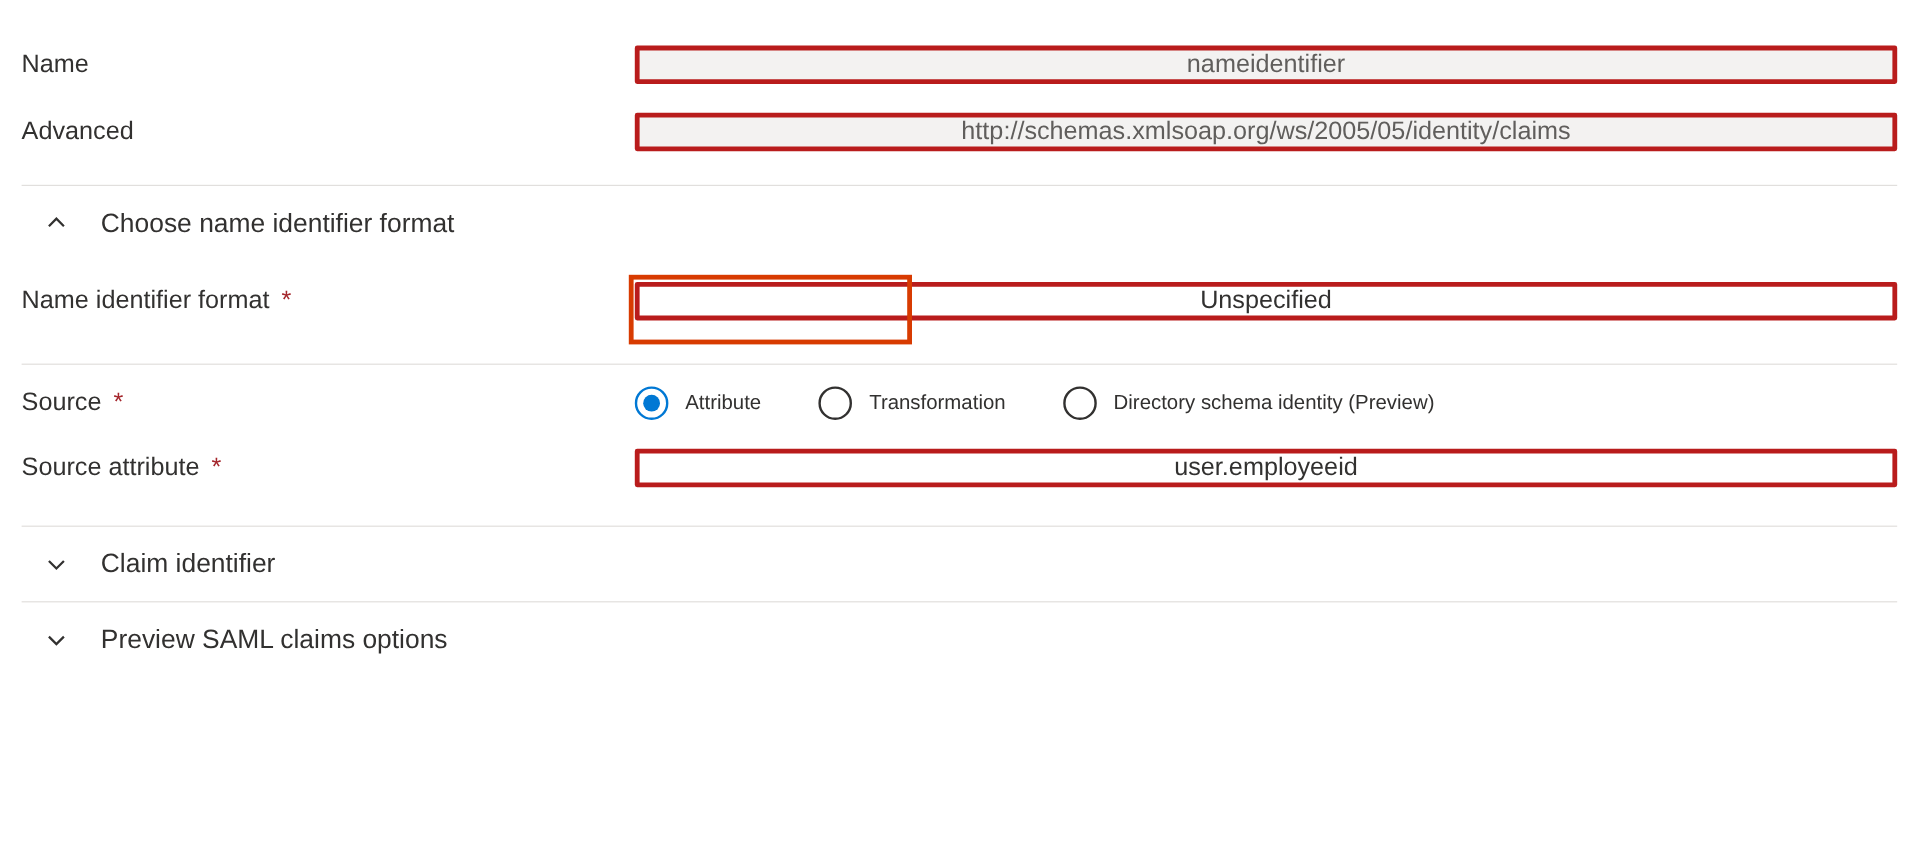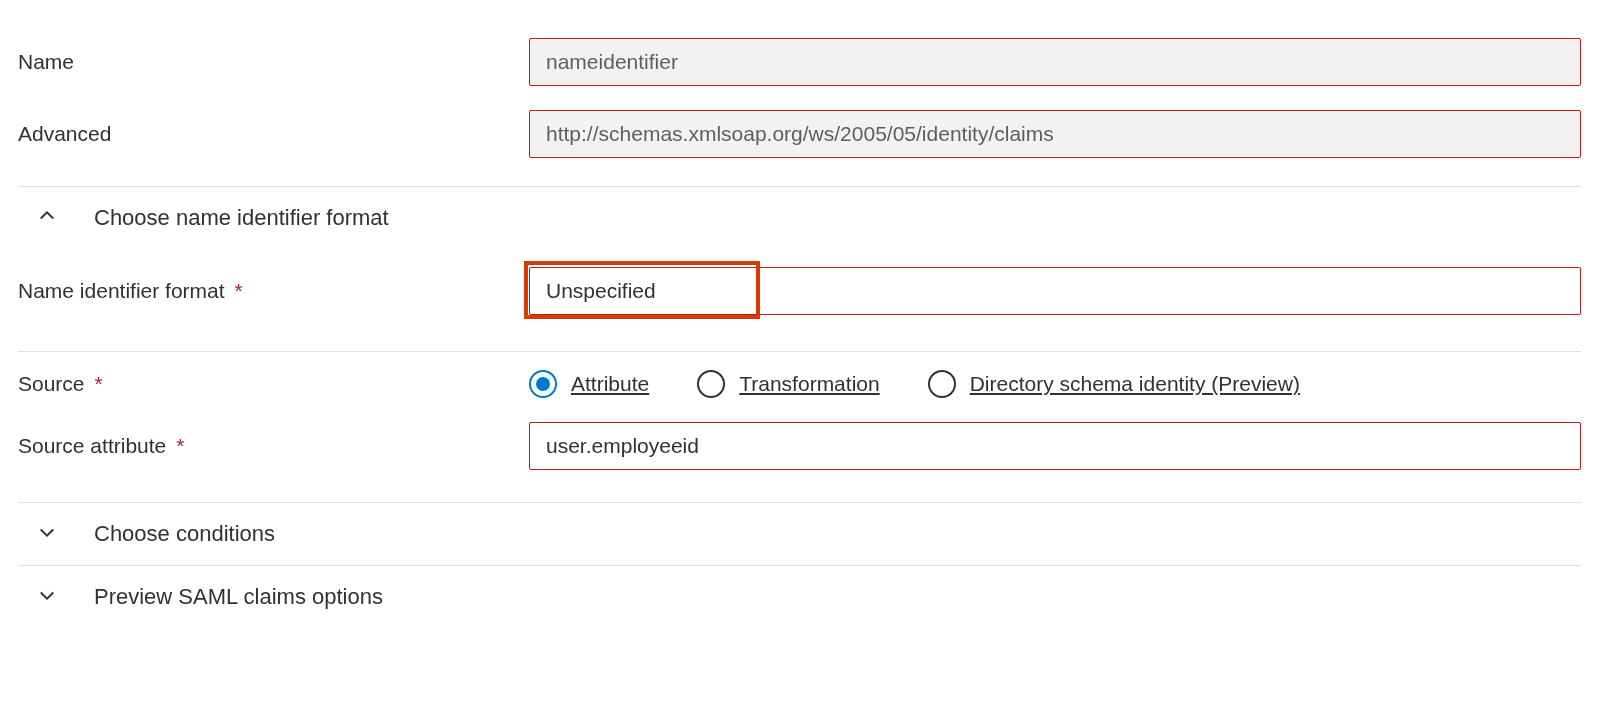--- a/index.html
+++ b/index.html
@@ -4,45 +4,45 @@
   <style>
     * { box-sizing: border-box; margin: 0; padding: 0; }
     body { font-family: "Segoe UI", Arial, sans-serif; font-size: 21px; color: #323130; background: #fff; width: 1599px; }
     .form { padding: 20px 18px 0 18px; }
     .row { display: flex; align-items: center; padding: 18px 0; gap: 24px; }
     .label-col { width: 487px; flex-shrink: 0; display: flex; align-items: center; gap: 6px; }
     .label-text { color: #323130; }
     .required-star { color: #a4262c; margin-left: 4px; }
     .control-col { flex: 1; display: flex; align-items: center; }
     .text-input {
-      width: 100%; height: 48px; padding: 0 16px;
-      border: 1px solid #b91c1c; border-radius: 2px;
-      font-size: 21px; font-family: inherit; background: #fff; color: #323130;
+      width: 100%; height: 32px; padding: 0 16px;
+      border: 4px solid #b91c1c; border-radius: 2px;
+      font-size: 21px; font-family: inherit; background: #fff; color: #323130; text-align: center;
     }
     .text-input.readonly { background: #f3f2f1; color: #605e5c; }
     .divider { border: 0; border-top: 1px solid #e1dfdd; margin: 0; }
-    .section-header { display: flex; gap: 36px; padding: 18px 0 18px 18px; cursor: pointer; }
+    .section-header { display: flex; align-items: center; gap: 26px; padding: 18px 0 18px 18px; cursor: pointer; }
     .section-title { font-size: 22px; font-weight: 400; color: #323130; }
     .chevron { width: 22px; height: 22px; display: flex; align-items: center; justify-content: center; color: #323130; }
     .chevron svg { width: 20px; height: 20px; }
     .highlight-wrap { position: relative; width: 100%; border-radius: 22px; }
     .highlight-box {
       position: absolute; left: -5px; top: -6px; width: 236px; height: 58px;
       border: 4px solid #d83b01; pointer-events: none; z-index: 2;
     }
     .radio-group { display: flex; align-items: center; gap: 48px; }
     .radio-item { display: flex; align-items: center; gap: 14px; }
     .radio-outer {
       width: 28px; height: 28px; border-radius: 50%;
       border: 2px solid #323130; display: flex; align-items: center; justify-content: center;
       cursor: pointer; background: #fff;
     }
     .radio-outer.selected { border-color: #0078d4; }
     .radio-inner { width: 14px; height: 14px; border-radius: 50%; background: #0078d4; }
-    .radio-label { font-size: 21px; cursor: pointer; text-decoration: underline; }
+    .radio-label { font-size: 17px; cursor: pointer; }
     .section-divider-top { margin-top: 10px; }
   </style>
 </head>
 <body>
 
 <div class="form">
 
   <div class="row">
     <div class="label-col">
       <span class="label-text">Name</span>
@@ -123,21 +123,21 @@
   </div>
 
   <hr class="divider" style="margin-top:14px;">
 
   <div class="section-header">
     <span class="chevron">
       <svg viewBox="0 0 16 16" fill="none" stroke="currentColor" stroke-width="1.5">
           <path d="M3 6l5 5 5-5"></path>
         </svg>
     </span>
-    <span class="section-title">Choose conditions</span>
+    <span class="section-title">Claim identifier</span>
   </div>
 
   <hr class="divider">
 
   <div class="section-header">
     <span class="chevron">
       <svg viewBox="0 0 16 16" fill="none" stroke="currentColor" stroke-width="1.5">
           <path d="M3 6l5 5 5-5"></path>
         </svg>
     </span>

